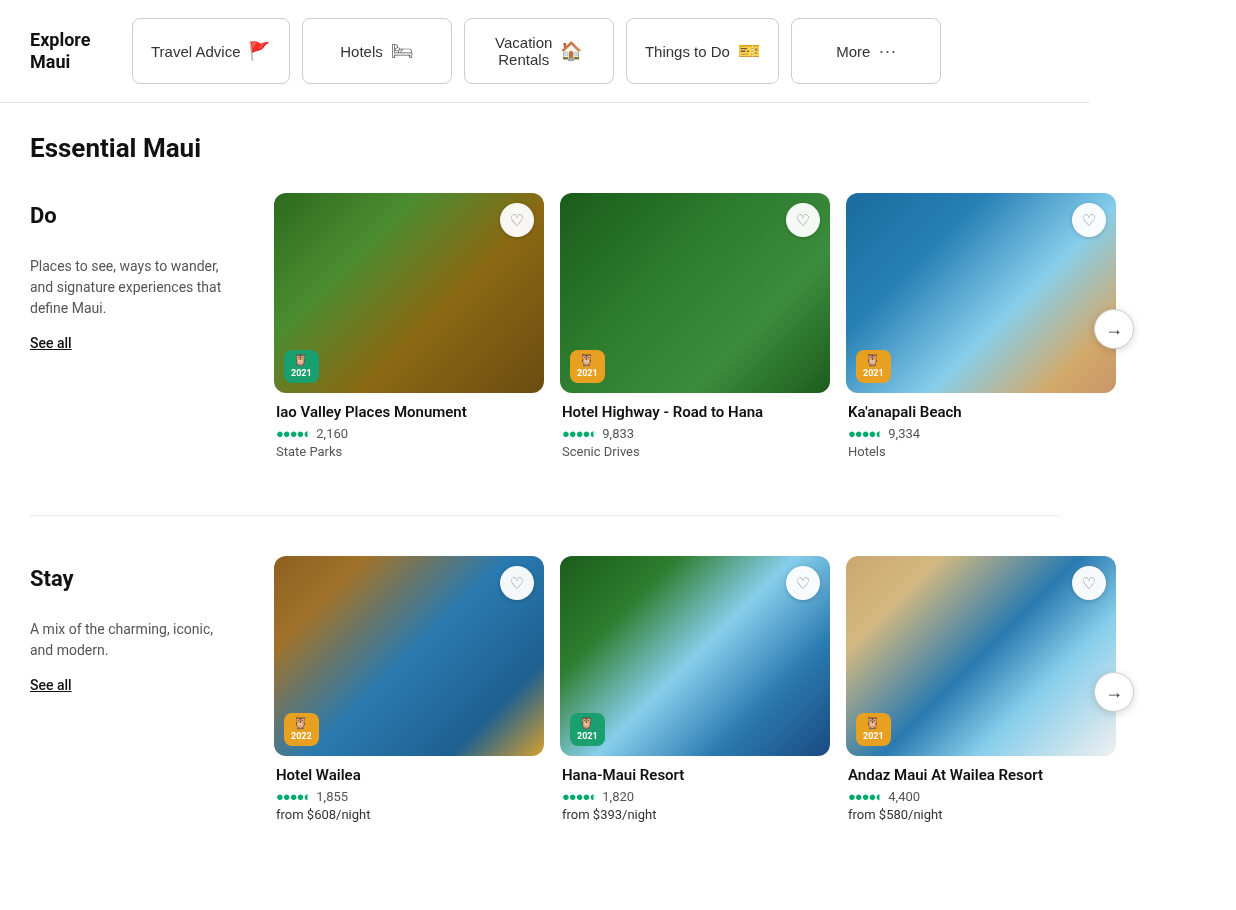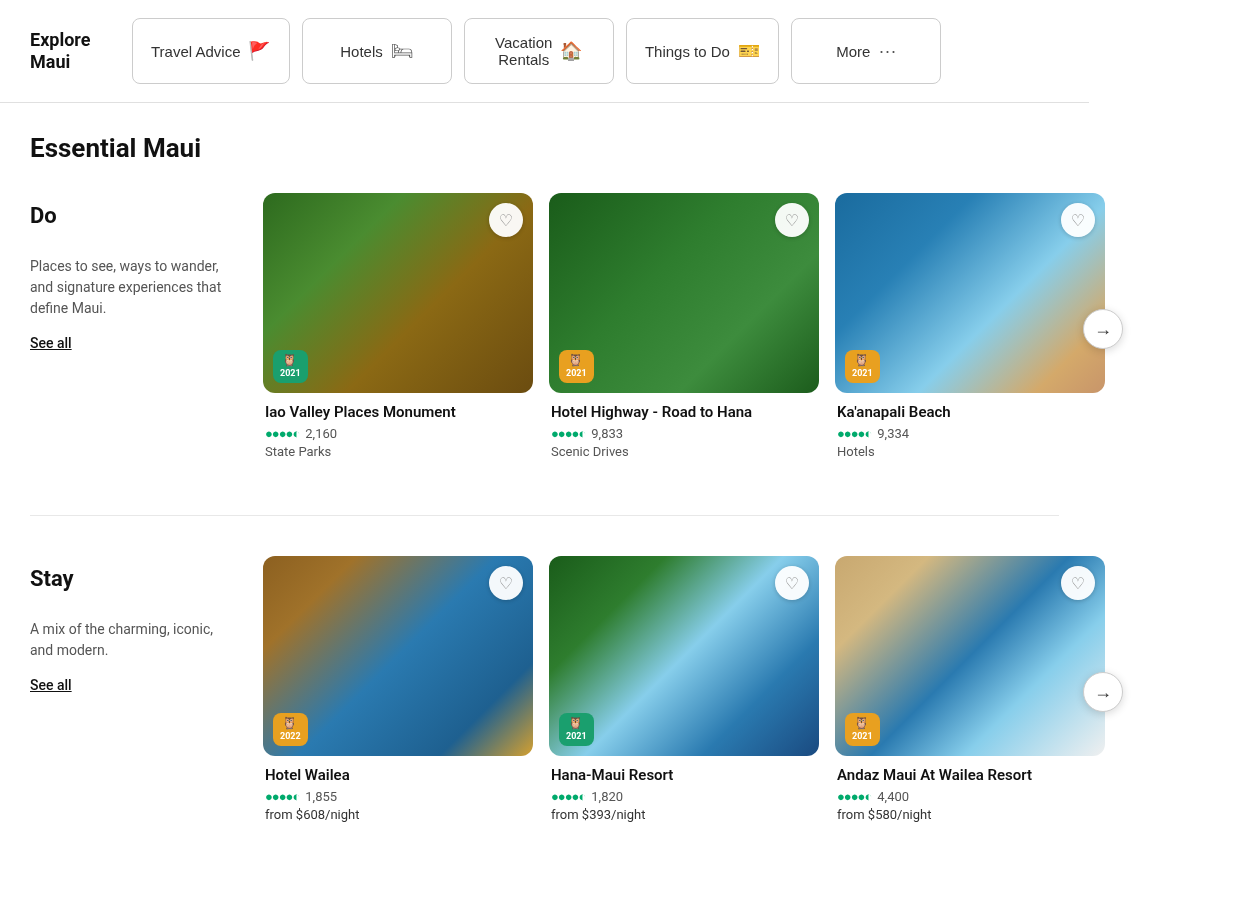--- a/index.html
+++ b/index.html
@@ -18,21 +18,21 @@
       cursor: pointer; min-width: 150px; min-height: 62px;
       white-space: nowrap;
     }
     .nav-icon { font-size: 18px; color: #555; }
 
     
     .main { padding: 30px 30px 30px 30px; }
     .section-title { font-size: 26px; font-weight: 700; color: #111; margin-bottom: 30px; }
 
     
-    .section-block { display: flex; gap: 33px; margin-bottom: 50px; align-items: flex-start; }
+    .section-block { display: flex; gap: 44px; margin-bottom: 50px; align-items: flex-start; }
     .section-info { min-width: 200px; max-width: 220px; padding-top: 10px; }
     .section-info h2 { font-size: 22px; font-weight: 700; color: #111; margin-bottom: 14px; }
     .section-info p { font-size: 14px; color: #555; line-height: 1.5; margin-bottom: 14px; margin-top: 28px; }
     .see-all { font-size: 14px; color: #111; text-decoration: underline; cursor: pointer; font-weight: 500; }
 
     
     .cards-wrapper { position: relative; flex: 1; }
     .cards-row { display: flex; gap: 16px; }
     .card { width: 270px; min-width: 250px; cursor: pointer; }
     .card-img-wrap { position: relative; width: 100%; height: 200px; border-radius: 12px; overflow: hidden; background: #ccc; }

